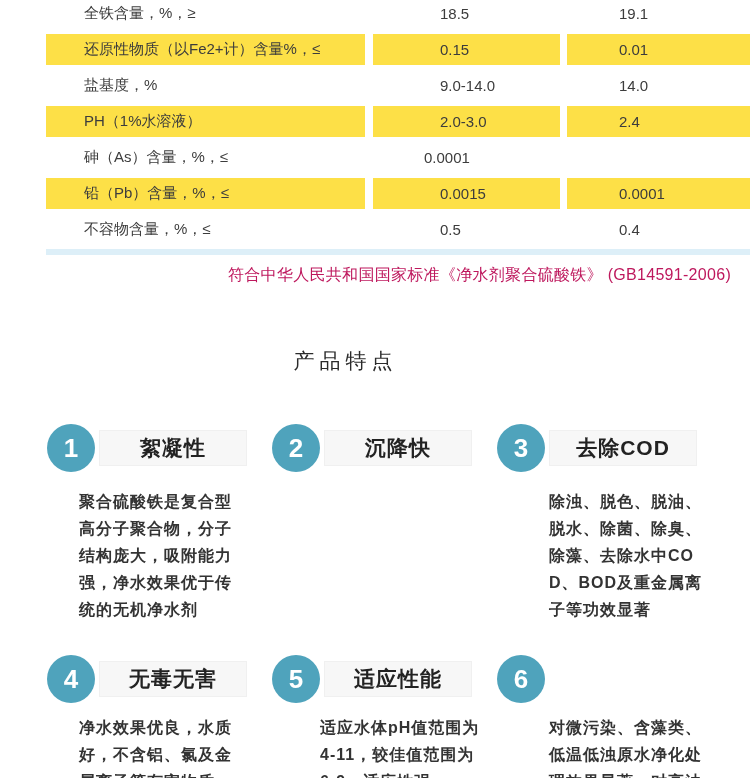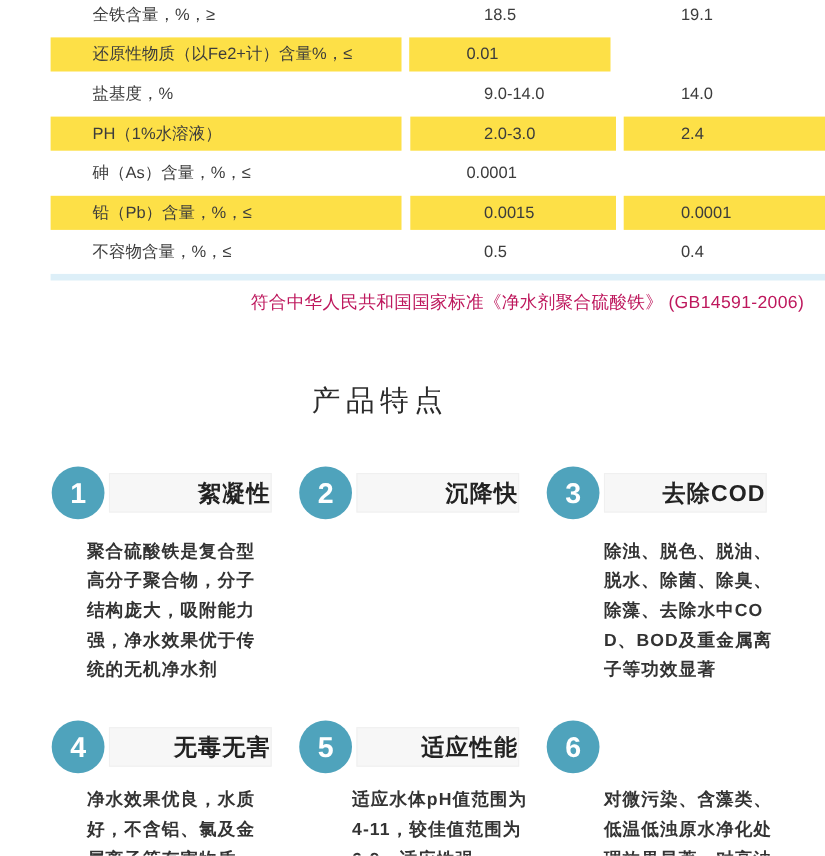--- a/index.html
+++ b/index.html
@@ -13,26 +13,26 @@
   .cell{box-sizing:border-box;font-size:15px;color:#3c3c3c;display:flex;align-items:center;}
   .c1{width:319px;padding-left:38px;}
   .c2{width:187px;margin-left:8px;padding-left:67px;}
   .c3{width:183px;margin-left:7px;padding-left:52px;}
   .trow.blue .cell{height:31px;background:#fde047;}
   .table-bottom-bar{position:absolute;left:46px;top:249px;width:704px;height:6px;background:#ddeff8;}
   
   .std-note{position:absolute;left:228px;top:265px;font-size:16px;color:#be185d;letter-spacing:0.3px;white-space:nowrap;}
   
   .section-title{position:absolute;left:0;top:347px;width:686px;text-align:center;
-    font-size:26px;letter-spacing:5px;text-indent:5px;color:#2b2b2b;font-weight:400;}
+    font-size:21px;letter-spacing:5px;text-indent:5px;color:#2b2b2b;font-weight:400;}
   
   .feature{position:absolute;width:220px;}
   .fhead{position:relative;height:48px;}
   .fband{position:absolute;left:52px;top:6px;width:148px;height:36px;background:#f7f7f7;
-    border:1px solid #f0f0f0;box-sizing:border-box;display:flex;align-items:center;justify-content:flex-end;}
+    border:1px solid #f0f0f0;box-sizing:border-box;display:flex;align-items:center;justify-content:center;}
   .ftitle{font-size:21px;font-weight:600;color:#222;letter-spacing:1px;white-space:nowrap;}
   .fcircle{position:absolute;left:0;top:0;width:48px;height:48px;border-radius:50%;
     background:#4fa3bc;display:flex;align-items:center;justify-content:center;}
   .fnum{color:#ffffff;font-size:26px;font-weight:700;}
   .fbody{margin-top:16px;width:160px;font-size:16px;line-height:27px;letter-spacing:1px;color:#333;
     text-align:left;word-break:break-all;font-weight:bold;}
   .f-c1 .fbody{margin-left:32px;}
   .f-c2 .fbody{margin-left:48px;}
   .f-c3 .fbody{margin-left:52px;}
   .row2 .fbody{margin-top:11px;}
@@ -41,20 +41,21 @@
 <body>
 
 <div class="spec-table">
   <div class="trow">
     <div class="cell c1">全铁含量，%，≥</div>
     <div class="cell c2">18.5</div>
     <div class="cell c3">19.1</div>
   </div>
   <div class="trow blue">
     <div class="cell c1">还原性物质（以Fe2+计）含量%，≤</div>
+    <div class="cell c2">0.15</div>
     <div class="cell c3">0.01</div>
   </div>
   <div class="trow">
     <div class="cell c1">盐基度，%</div>
     <div class="cell c2">9.0-14.0</div>
     <div class="cell c3">14.0</div>
   </div>
   <div class="trow blue">
     <div class="cell c1">PH（1%水溶液）</div>
     <div class="cell c2">2.0-3.0</div>

